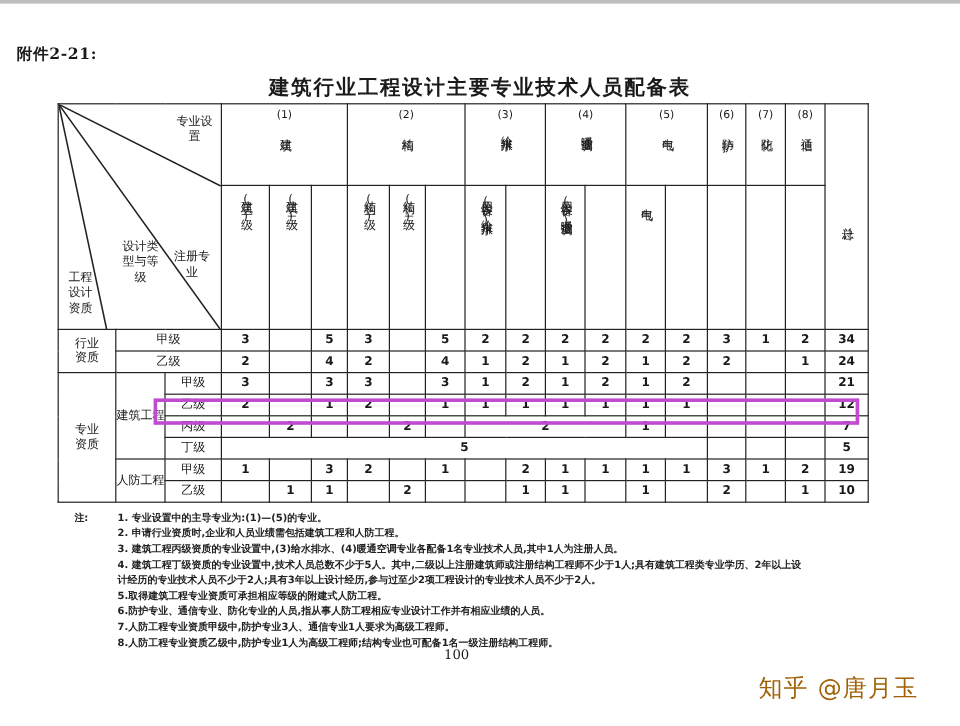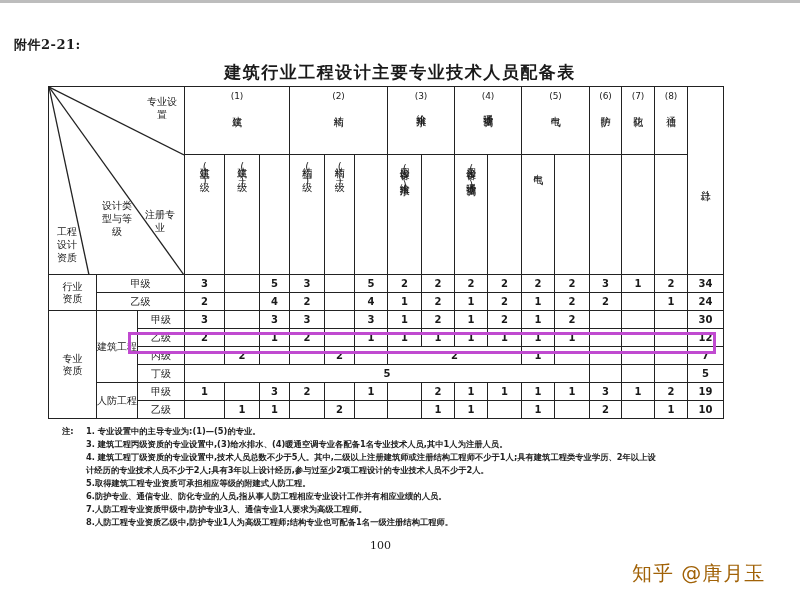--- a/index.html
+++ b/index.html
@@ -20,21 +20,21 @@
   .grp .num { font-size: 9px; display: block; }
   .hdr-lbl { font-weight: normal; font-size: 10px; }
   .diag { position: relative; }
   .diag svg { position: absolute; left: 0; top: 0; }
   .diag .l { position: absolute; font-weight: normal; font-size: 10px; line-height: 1.3; text-align: center; }
   .sub-top { vertical-align: top; padding-top: 4px; }
   .rowlbl { font-weight: normal; font-size: 10px; }
   .highlight { position: absolute; left: 128px; top: 332px; width: 588px; height: 22px; border: 3px solid #c04ad0; box-sizing: border-box; pointer-events: none; }
   .notes { position: absolute; left: 62px; top: 425px; font-size: 8.3px; line-height: 13px; font-weight: bold; color: #222; }
   .notes .lbl { position: absolute; left: 0; top: 0; }
-  .notes .items { margin-left: 24px; }
+  .notes .items { margin-left: 36px; }
   .notes .items div { white-space: nowrap; }
   .pageno { position: absolute; left: 370px; top: 539px; font-family: "DejaVu Serif", serif; font-size: 11px; }
   .watermark { position: absolute; left: 632px; top: 560px; font-size: 20px; color: #a16207; letter-spacing: 1px; }
 </style>
 </head>
 <body>
 
 <div class="topline"></div>
 <div class="attach">附件2-21:</div>
 <div class="title">建筑行业工程设计主要专业技术人员配备表</div>
@@ -156,21 +156,21 @@
     <td>3</td>
     <td>1</td>
     <td>2</td>
     <td>1</td>
     <td>2</td>
     <td>1</td>
     <td>2</td>
     <td></td>
     <td></td>
     <td></td>
-    <td>30</td>
+    <td>21</td>
   </tr>
 
   <tr style="height:18px">
     <td class="rowlbl">乙级</td>
     <td>2</td>
     <td></td>
     <td>1</td>
     <td>2</td>
     <td></td>
     <td>1</td>
@@ -255,20 +255,21 @@
 </tbody>
     </table>
 </div>
 
 <div class="highlight"></div>
 
 <div class="notes">
   <div class="lbl">注:</div>
   <div class="items">
     <div>1. 专业设置中的主导专业为:(1)—(5)的专业。</div>
+    <div>2. 申请行业资质时,企业和人员业绩需包括建筑工程和人防工程。</div>
     <div>3. 建筑工程丙级资质的专业设置中,(3)给水排水、(4)暖通空调专业各配备1名专业技术人员,其中1人为注册人员。</div>
     <div>4. 建筑工程丁级资质的专业设置中,技术人员总数不少于5人。其中,二级以上注册建筑师或注册结构工程师不少于1人;具有建筑工程类专业学历、2年以上设</div>
     <div>计经历的专业技术人员不少于2人;具有3年以上设计经历,参与过至少2项工程设计的专业技术人员不少于2人。</div>
     <div>5.取得建筑工程专业资质可承担相应等级的附建式人防工程。</div>
     <div>6.防护专业、通信专业、防化专业的人员,指从事人防工程相应专业设计工作并有相应业绩的人员。</div>
     <div>7.人防工程专业资质甲级中,防护专业3人、通信专业1人要求为高级工程师。</div>
     <div>8.人防工程专业资质乙级中,防护专业1人为高级工程师;结构专业也可配备1名一级注册结构工程师。</div>
   </div>
 </div>
 

